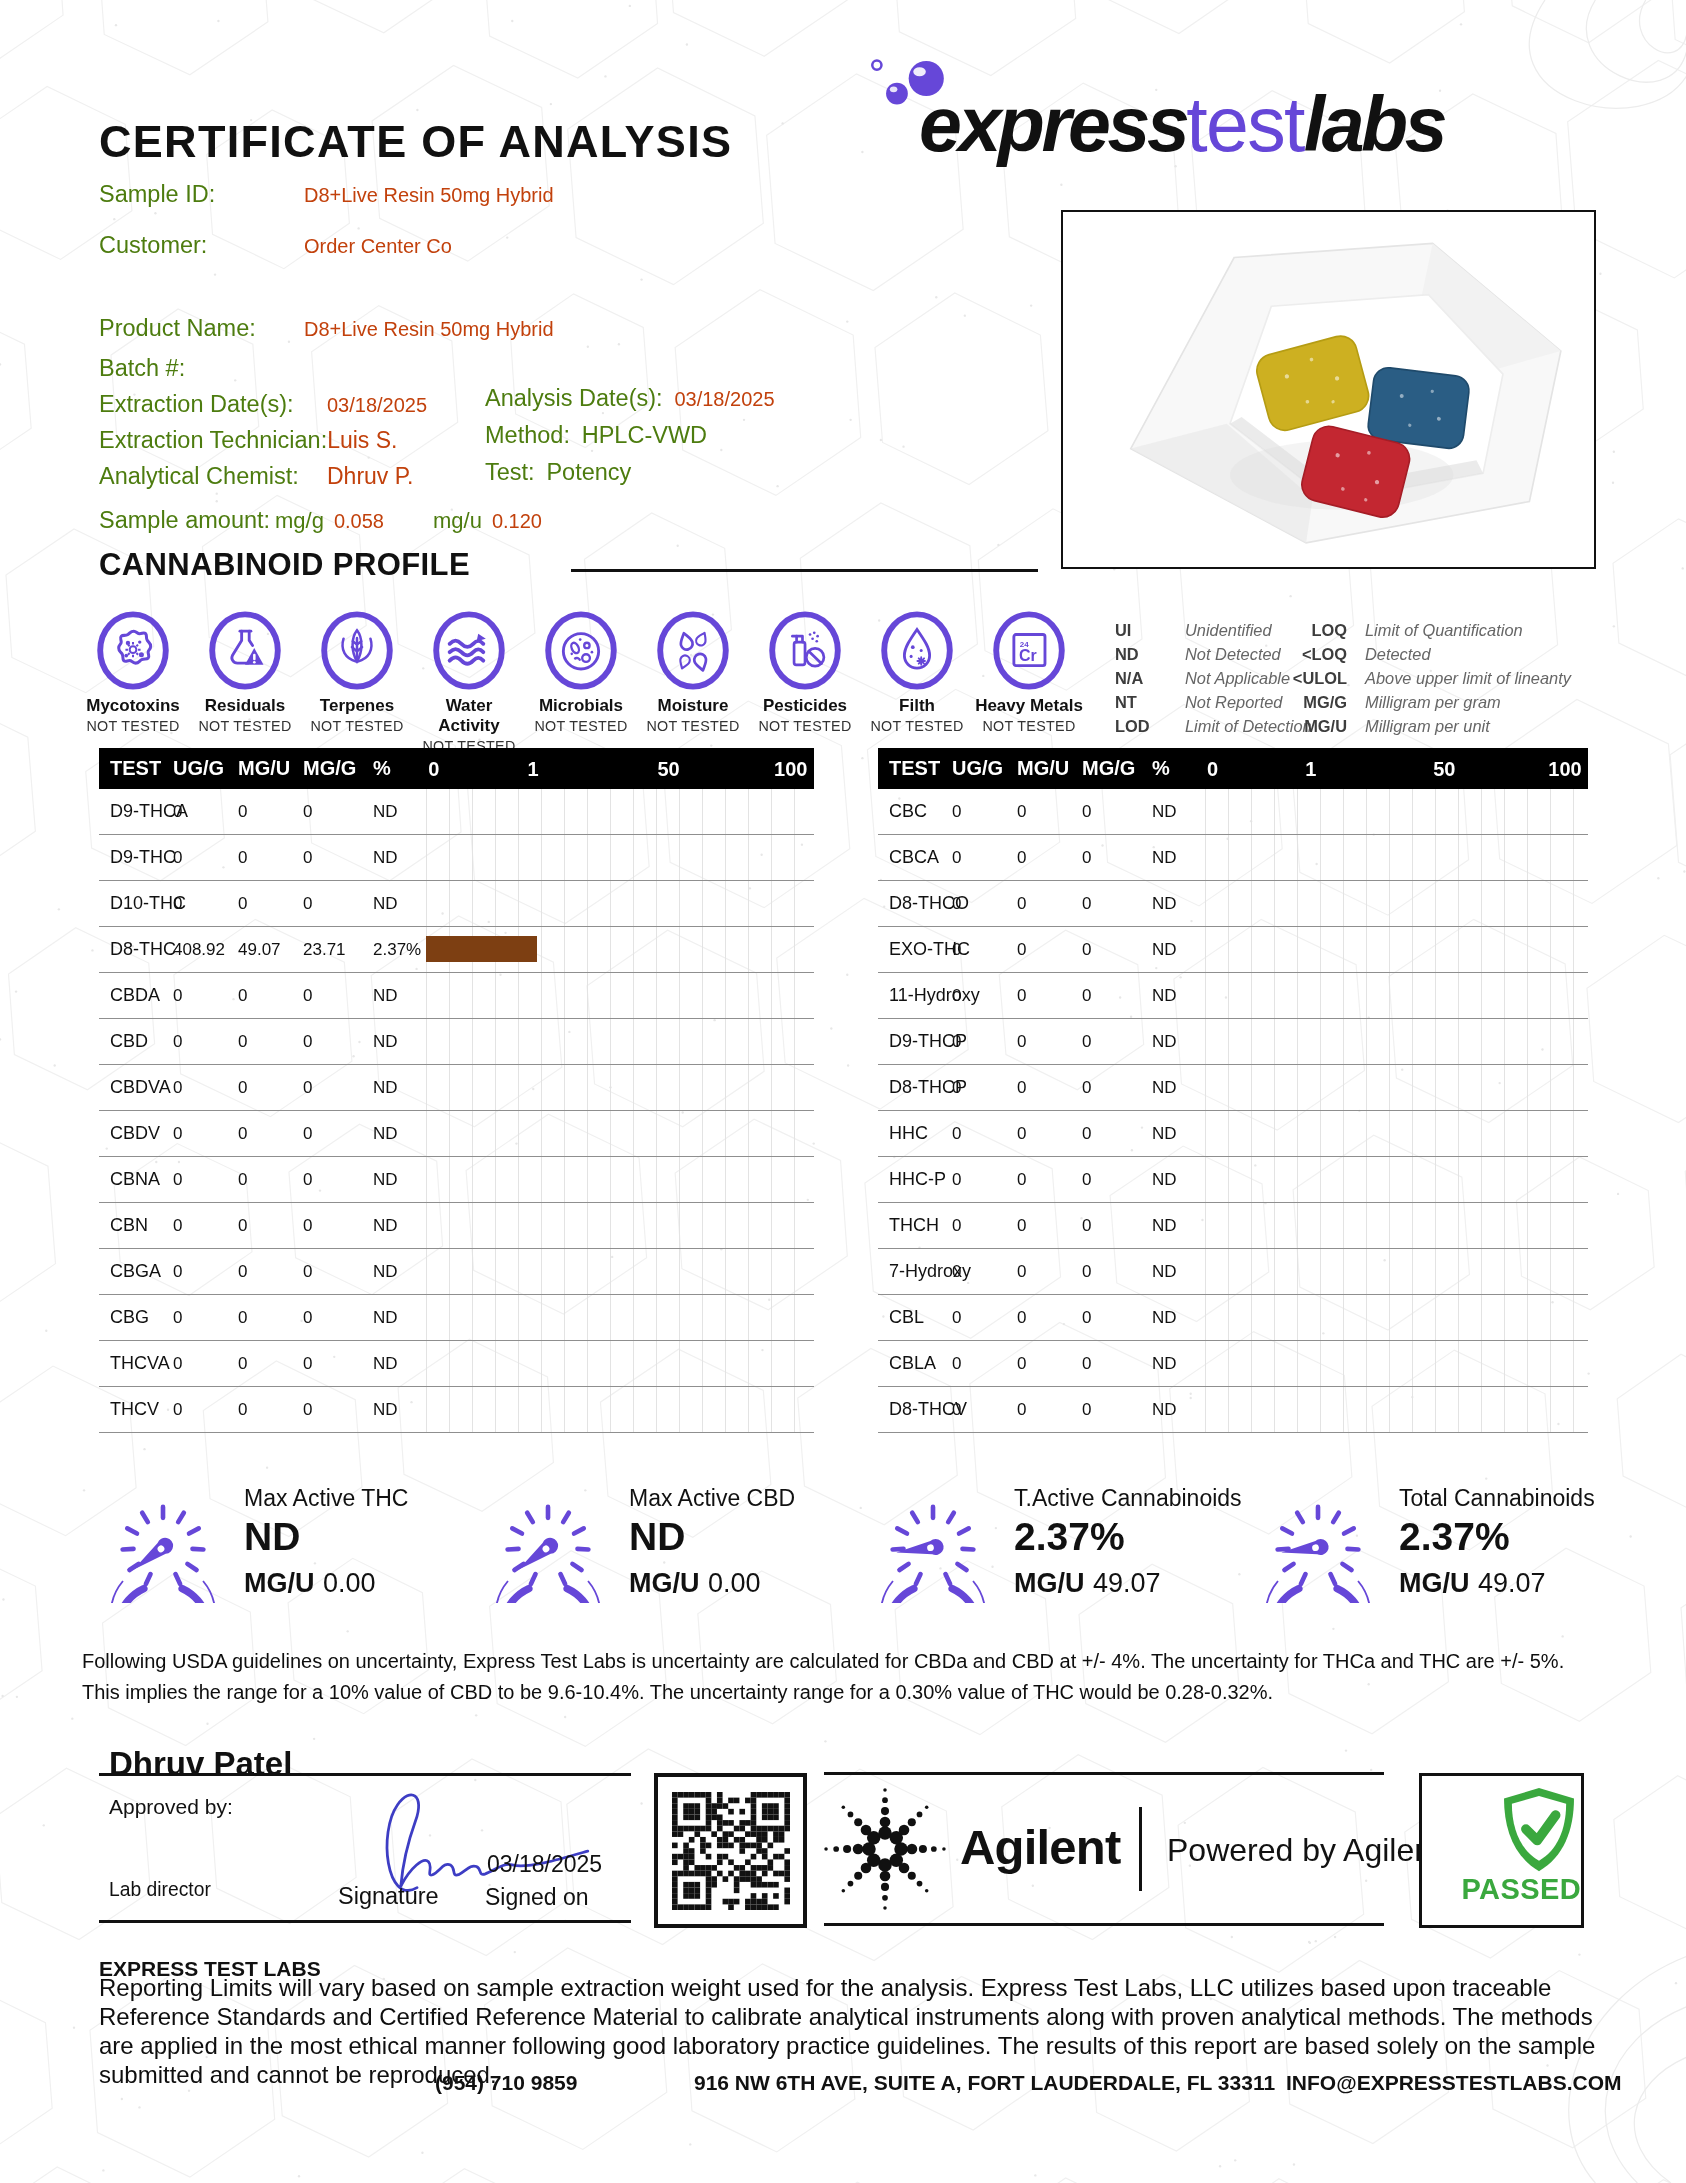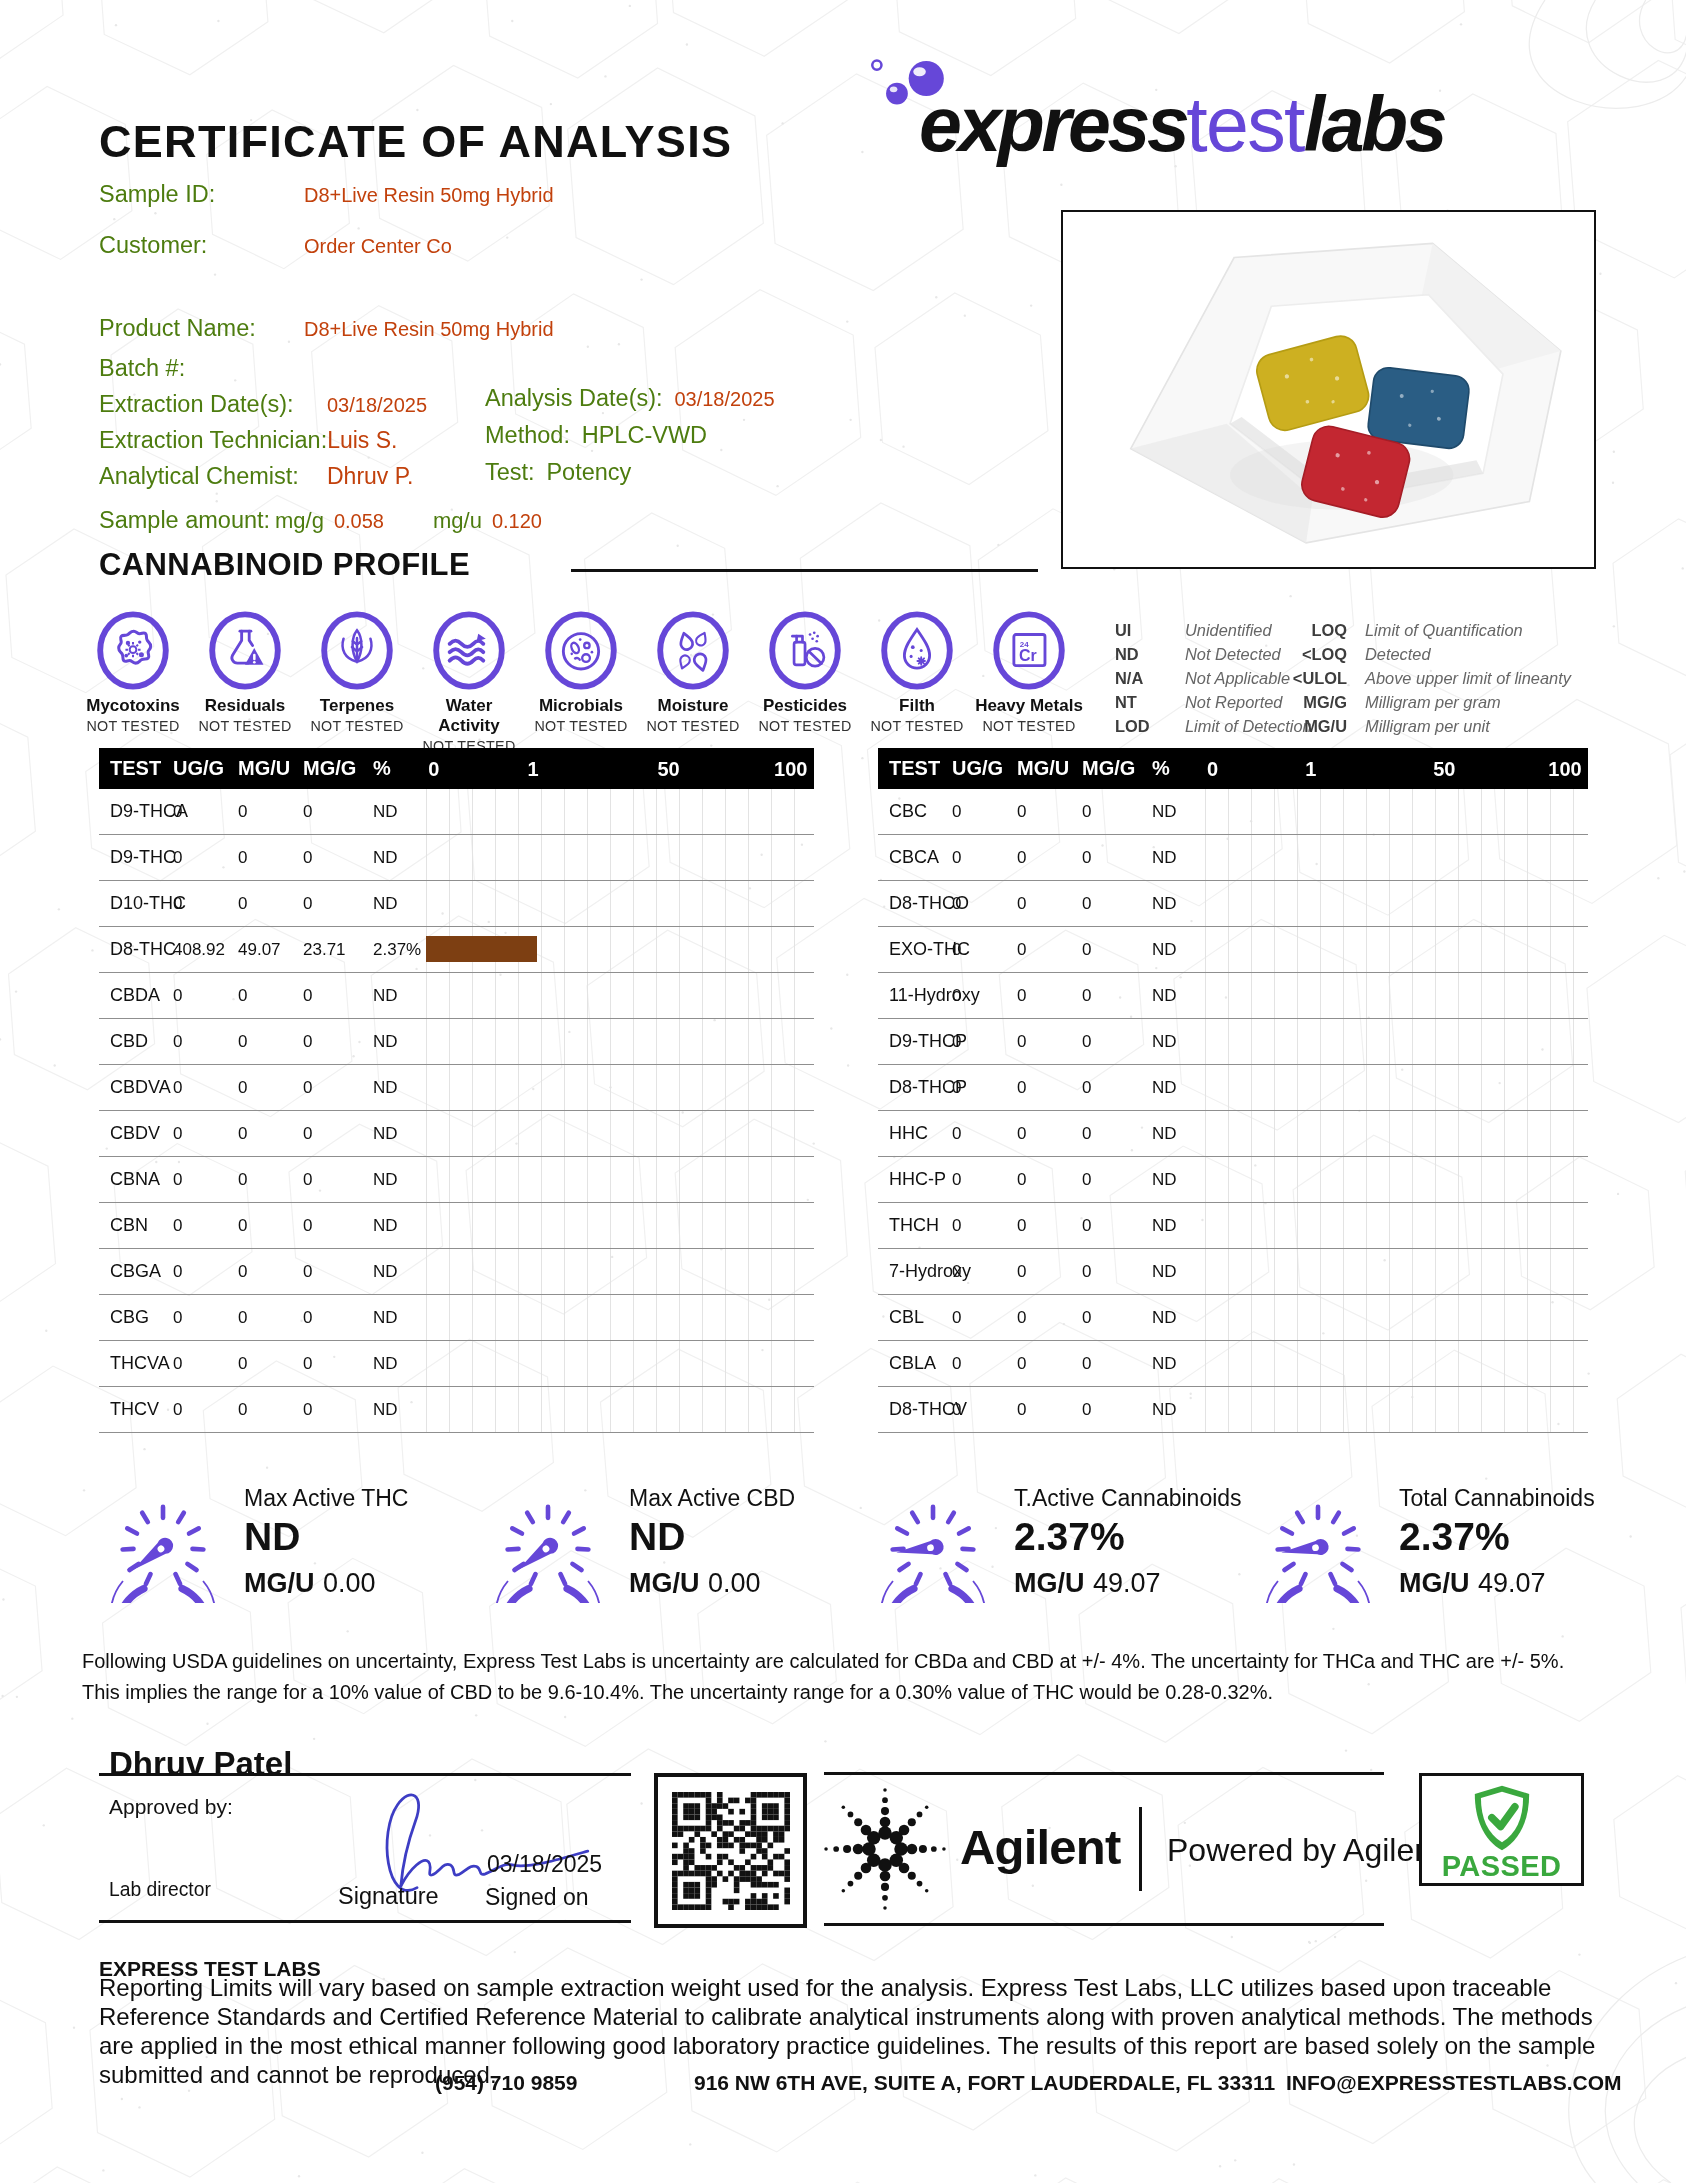--- a/index.html
+++ b/index.html
@@ -67,21 +67,21 @@
   .ap-role{font-size:19.3px;}
   .sig-cap{font-size:23.5px;}
   .ap-date{font-size:23px;}
 
   .qr-box{width:153px;height:155px;border:4.2px solid #111;background:#fff;box-sizing:border-box;display:flex;align-items:center;justify-content:center;}
 
   .ag-name{font-size:49px;font-weight:800;letter-spacing:-0.8px;}
   .ag-div{width:2.5px;height:84px;background:#111;}
   .ag-tag{font-size:32px;}
 
-  .badge{width:165px;height:113px;border:3.4px solid #111;box-sizing:border-box;background:#fff;display:flex;flex-direction:column;align-items:center;padding-top:6.7px;}
+  .badge{width:165px;height:155px;border:3.4px solid #111;box-sizing:border-box;background:#fff;display:flex;flex-direction:column;align-items:flex-end;padding-top:6.7px;}
   .badge-label{color:#3aa83e;font-size:29px;font-weight:800;letter-spacing:0.4px;margin-top:-3.4px;}
 
   .disc{font-size:24px;line-height:29px;width:1520px;color:#0e0e0e;}
   .contact{font-size:21px;font-weight:700;white-space:nowrap;}
 </style>
 </head>
 <body>
 
 <div class="page">
   <svg id="bg-svg" width="1687" height="2183" viewBox="0 0 2009 2600">

